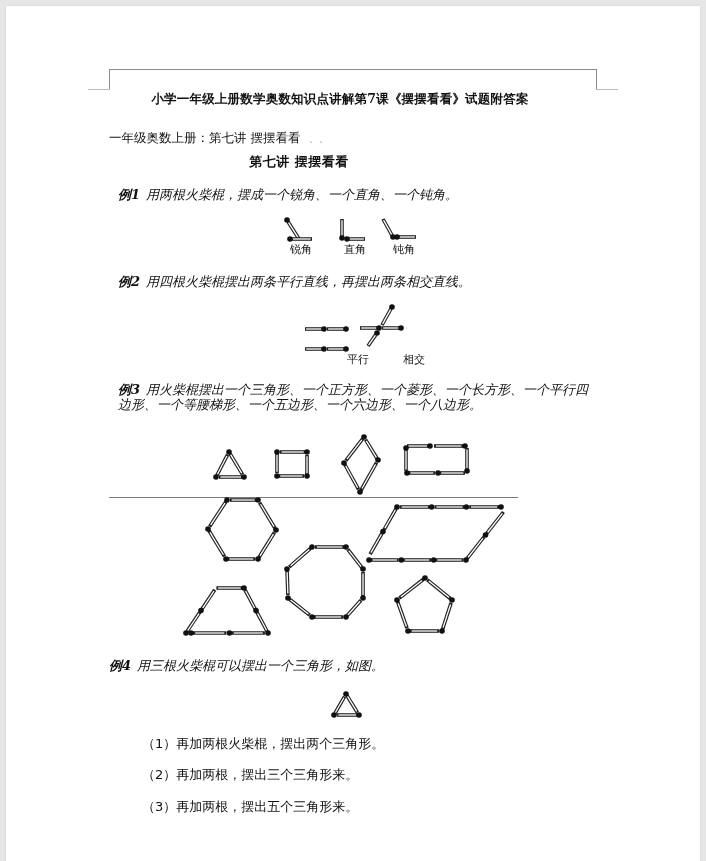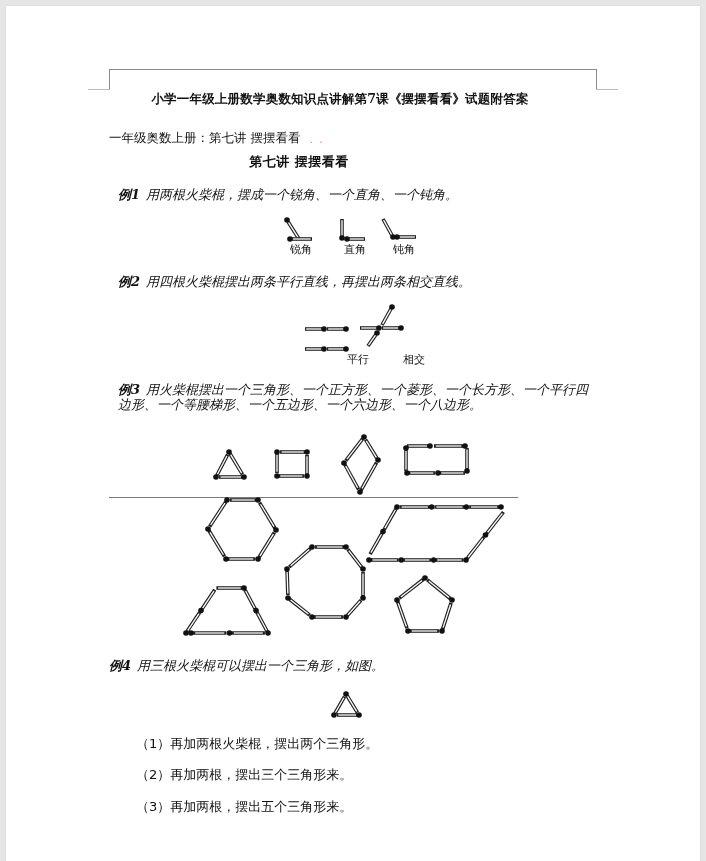--- a/index.html
+++ b/index.html
@@ -28,21 +28,21 @@
     font-family: "DejaVu Serif", "Liberation Serif", serif;
     font-weight: bold; font-size: 13px; letter-spacing: 0.5px;
   }
   .ex { font-size: 13px; font-style: italic; }
   .ex b {
     font-family: "DejaVu Serif", "Liberation Serif", serif;
     font-weight: bold; margin-right: 6px;
   }
   .ex3 { left: 118px; top: 382px; line-height: 15px; white-space: normal; width: 480px; }
   .lbl { font-size: 11px; text-align: center; }
-  .q { left: 136px; font-size: 13px; }
+  .q { left: 142px; font-size: 13px; }
   .hdr-line { position: absolute; background: #8a8a8a; }
 </style>
 </head>
 <body>
 
 <div class="page"></div>
 
 <div class="hdr-line" style="left:109px;top:69px;width:488px;height:1px;"></div>
 <div class="hdr-line" style="left:109px;top:69px;width:1px;height:21px;"></div>
 <div class="hdr-line" style="left:88px;top:89px;width:22px;height:1px;background:#bbb;"></div>

